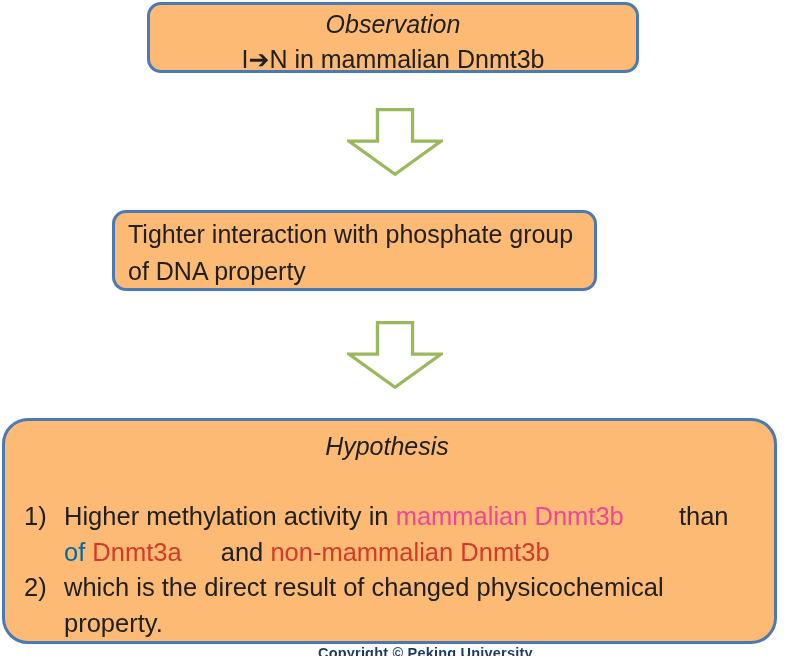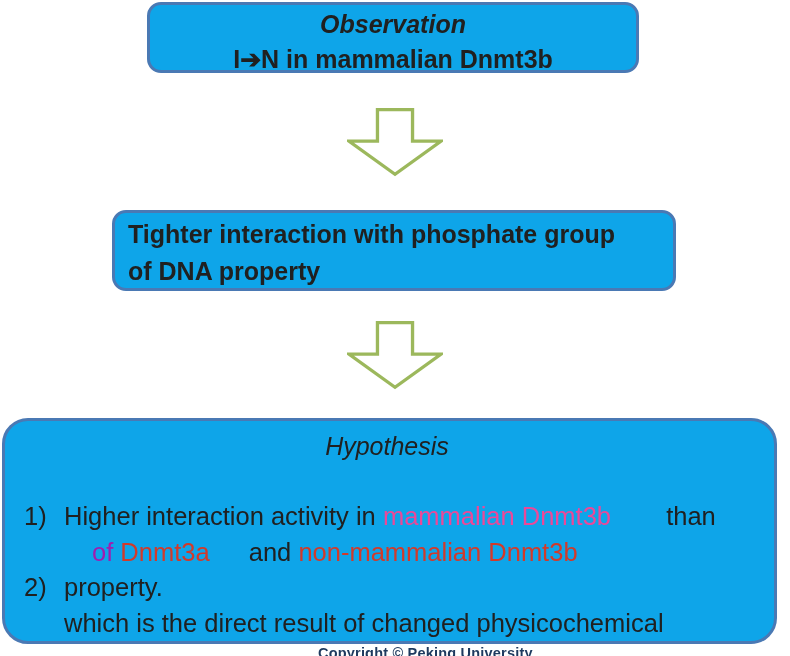--- a/index.html
+++ b/index.html
@@ -8,41 +8,40 @@
     width: 790px;
     height: 656px;
     overflow: hidden;
     background: #ffffff;
     font-family: "Liberation Sans", sans-serif;
     color: var(--ink, #202020);
   }
   .box {
     position: absolute;
     box-sizing: border-box;
-    background: #0ea5e9;
+    background: #fdba74;
     border: 3px solid var(--box-border, #4a79b4);
-    font-weight: bold;
   }
   #observation-box {
     left: 147px; top: 2px; width: 492px; height: 71px;
     border-radius: 14px;
     text-align: center;
     padding-top: 2px;
   }
   #observation-box .title-line {
     font-style: italic;
     font-size: 25px;
     line-height: 34px;
   }
   #observation-box .body-line {
     font-size: 25px;
     line-height: 36px;
   }
   #mechanism-box {
-    left: 112px; top: 210px; width: 564px; height: 81px;
+    left: 112px; top: 210px; width: 485px; height: 81px;
     border-radius: 14px;
     padding: 3px 10px 12px 13px;
   }
   #mechanism-box .lines div {
     font-size: 25px;
     line-height: 37px;
     white-space: nowrap;
   }
   #hypothesis-box {
     left: 2px; top: 418px; width: 775px; height: 226px;
@@ -108,28 +107,28 @@
   </svg>
 
   <div class="box" id="hypothesis-box"></div>
 
   <div id="hypothesis-title">Hypothesis</div>
 
   <div id="hypothesis-list">
     <div class="list-item">
       <div class="item-number">1)</div>
       <div class="item-lines">
-          <div><span style="color: rgb(32, 32, 32);">Higher interaction activity in </span><span style="color: #ec4899;">mammalian Dnmt3b</span><span style="color: rgb(32, 32, 32); margin-left: 48px;"> than</span></div>
-          <div><span style="color: #a21caf; margin-left: 28px;">of </span><span style="color: rgb(210, 58, 42);">Dnmt3a</span><span style="color: rgb(32, 32, 32); margin-left: 32px;"> and </span><span style="color: rgb(210, 58, 42);">non-mammalian Dnmt3b</span></div>
+          <div><span style="color: rgb(32, 32, 32);">Higher methylation activity in </span><span style="color: #ec4899;">mammalian Dnmt3b</span><span style="color: rgb(32, 32, 32); margin-left: 48px;"> than</span></div>
+          <div><span style="color: #0369a1;">of </span><span style="color: rgb(210, 58, 42);">Dnmt3a</span><span style="color: rgb(32, 32, 32); margin-left: 32px;"> and </span><span style="color: rgb(210, 58, 42);">non-mammalian Dnmt3b</span></div>
         </div>
     </div>
     <div class="list-item">
       <div class="item-number">2)</div>
       <div class="item-lines">
+          <div><span style="color: rgb(32, 32, 32);">which is the direct result of changed physicochemical</span></div>
           <div><span style="color: rgb(32, 32, 32);">property.</span></div>
-          <div><span style="color: rgb(32, 32, 32);">which is the direct result of changed physicochemical</span></div>
         </div>
     </div>
   </div>
 
   <div id="footer-note">Copyright © Peking University</div>
 
 </div>
 
 </body></html>

